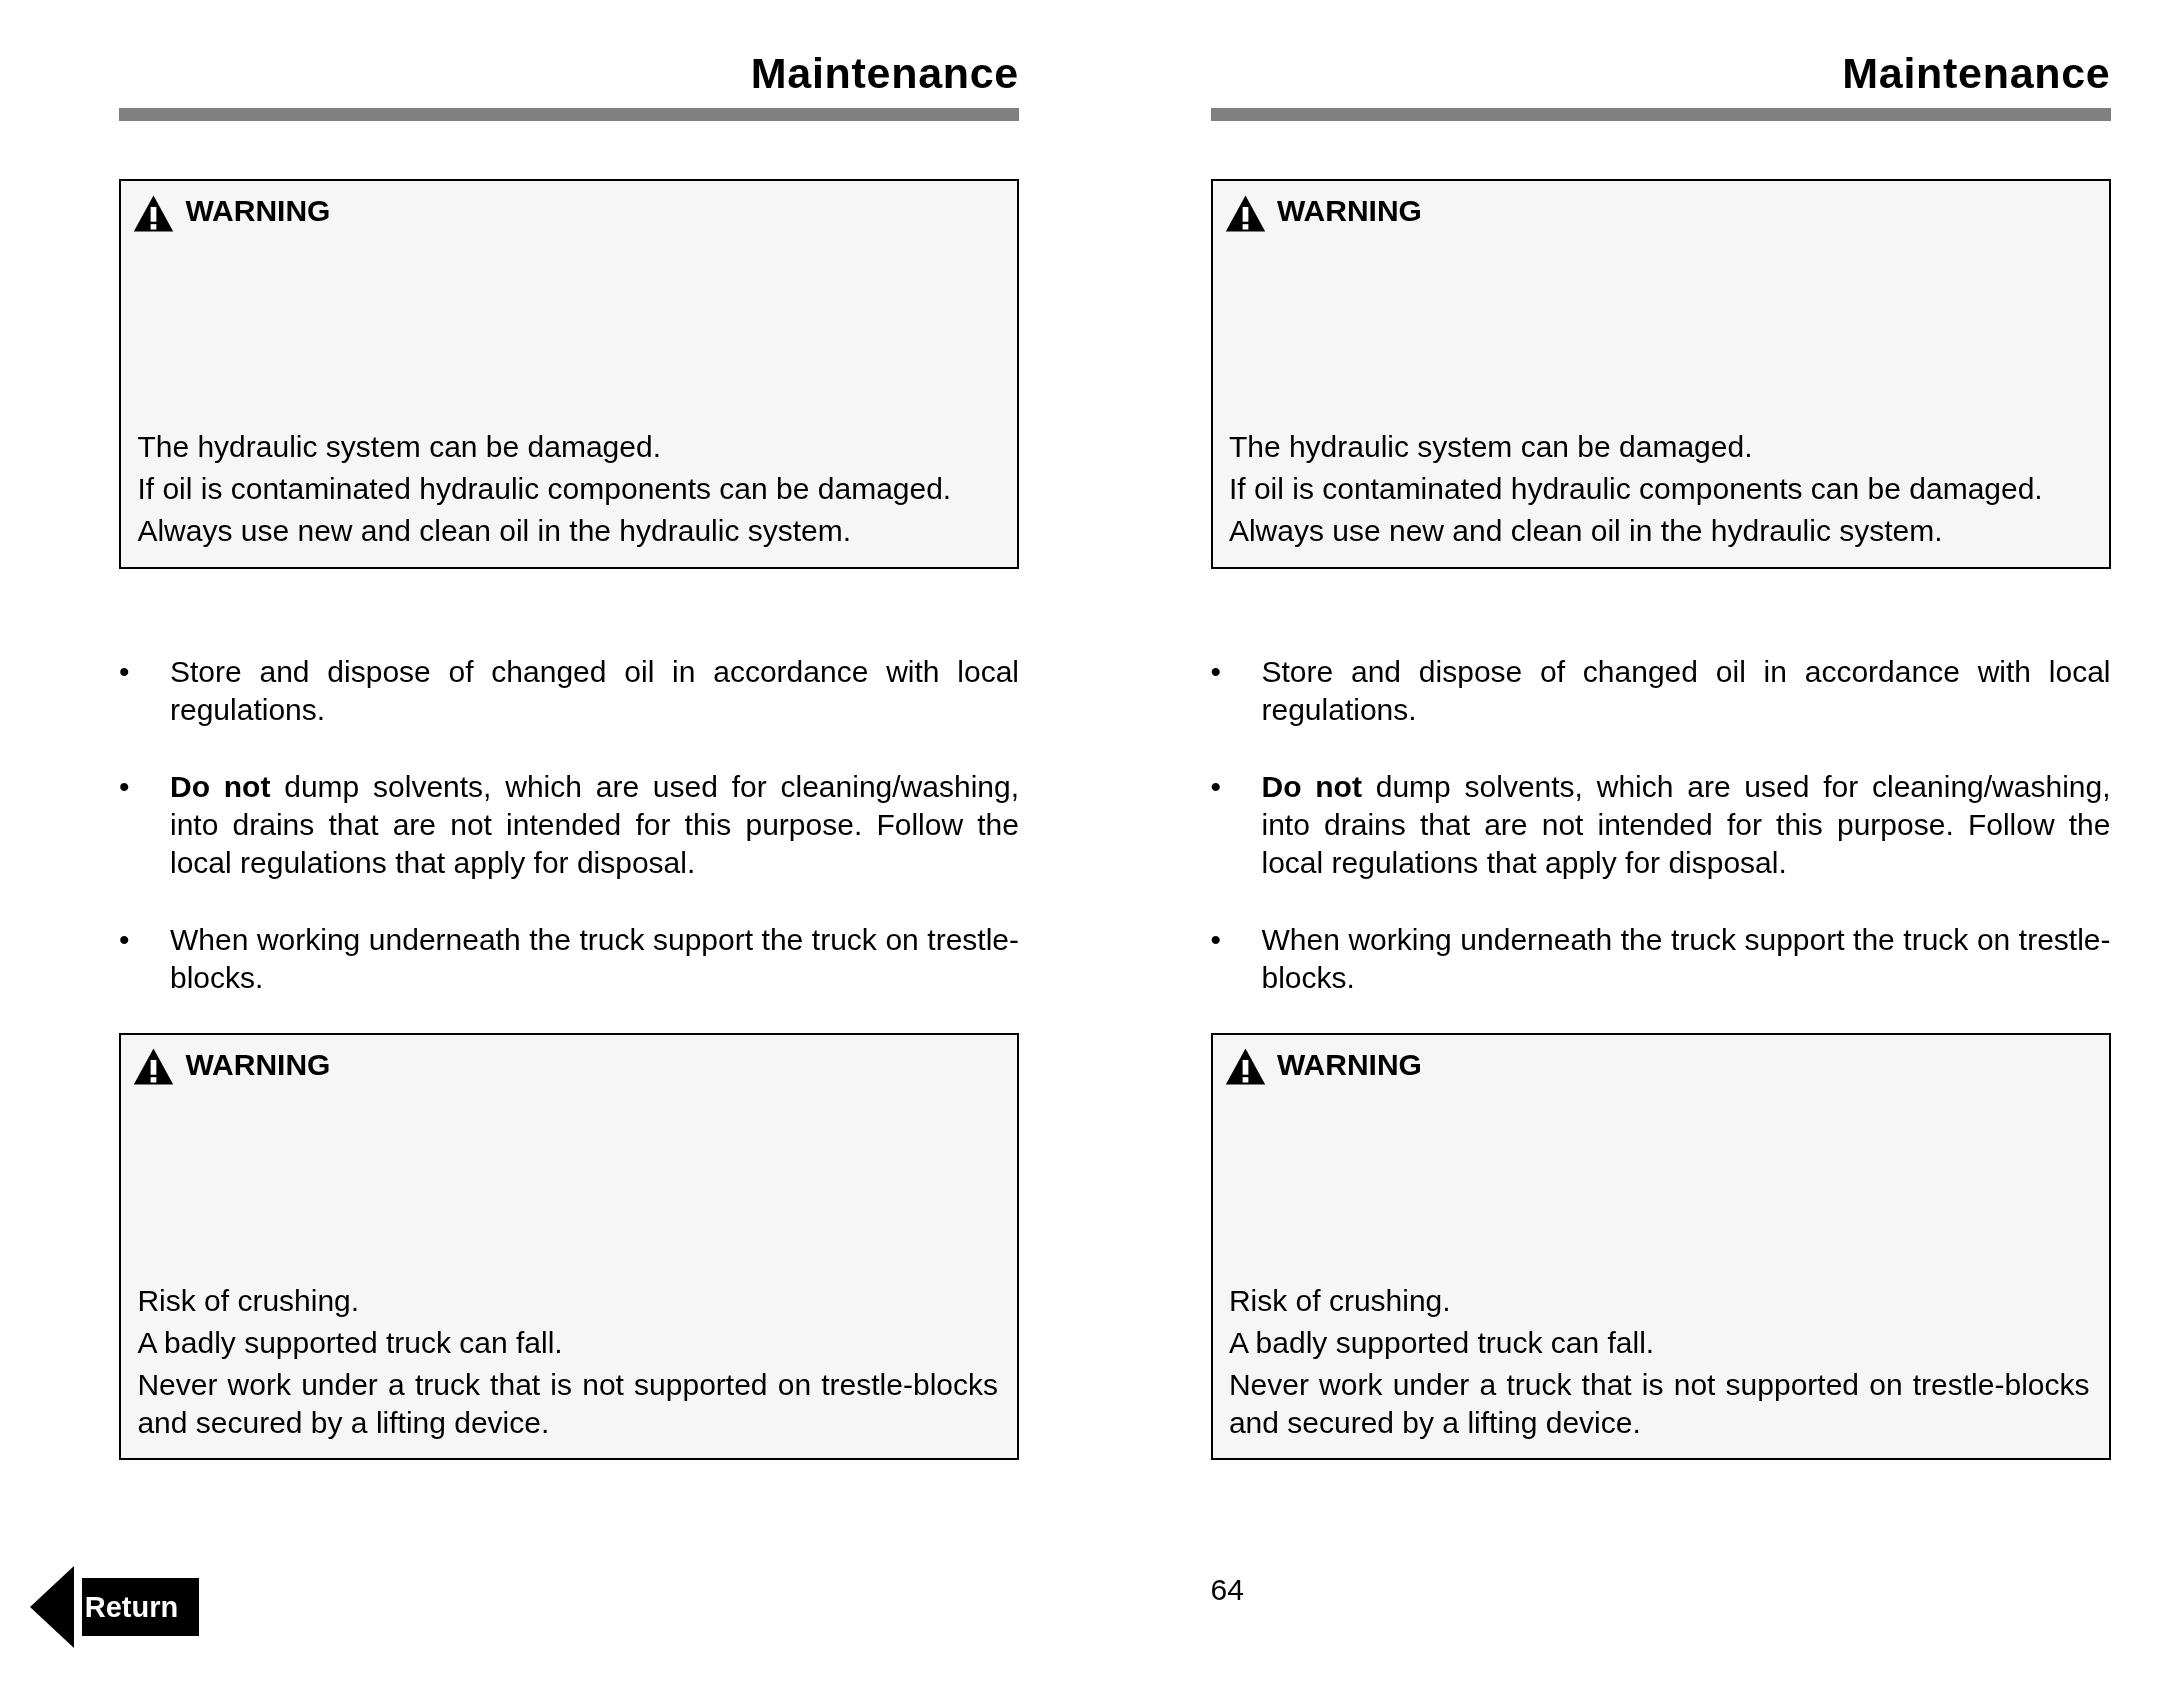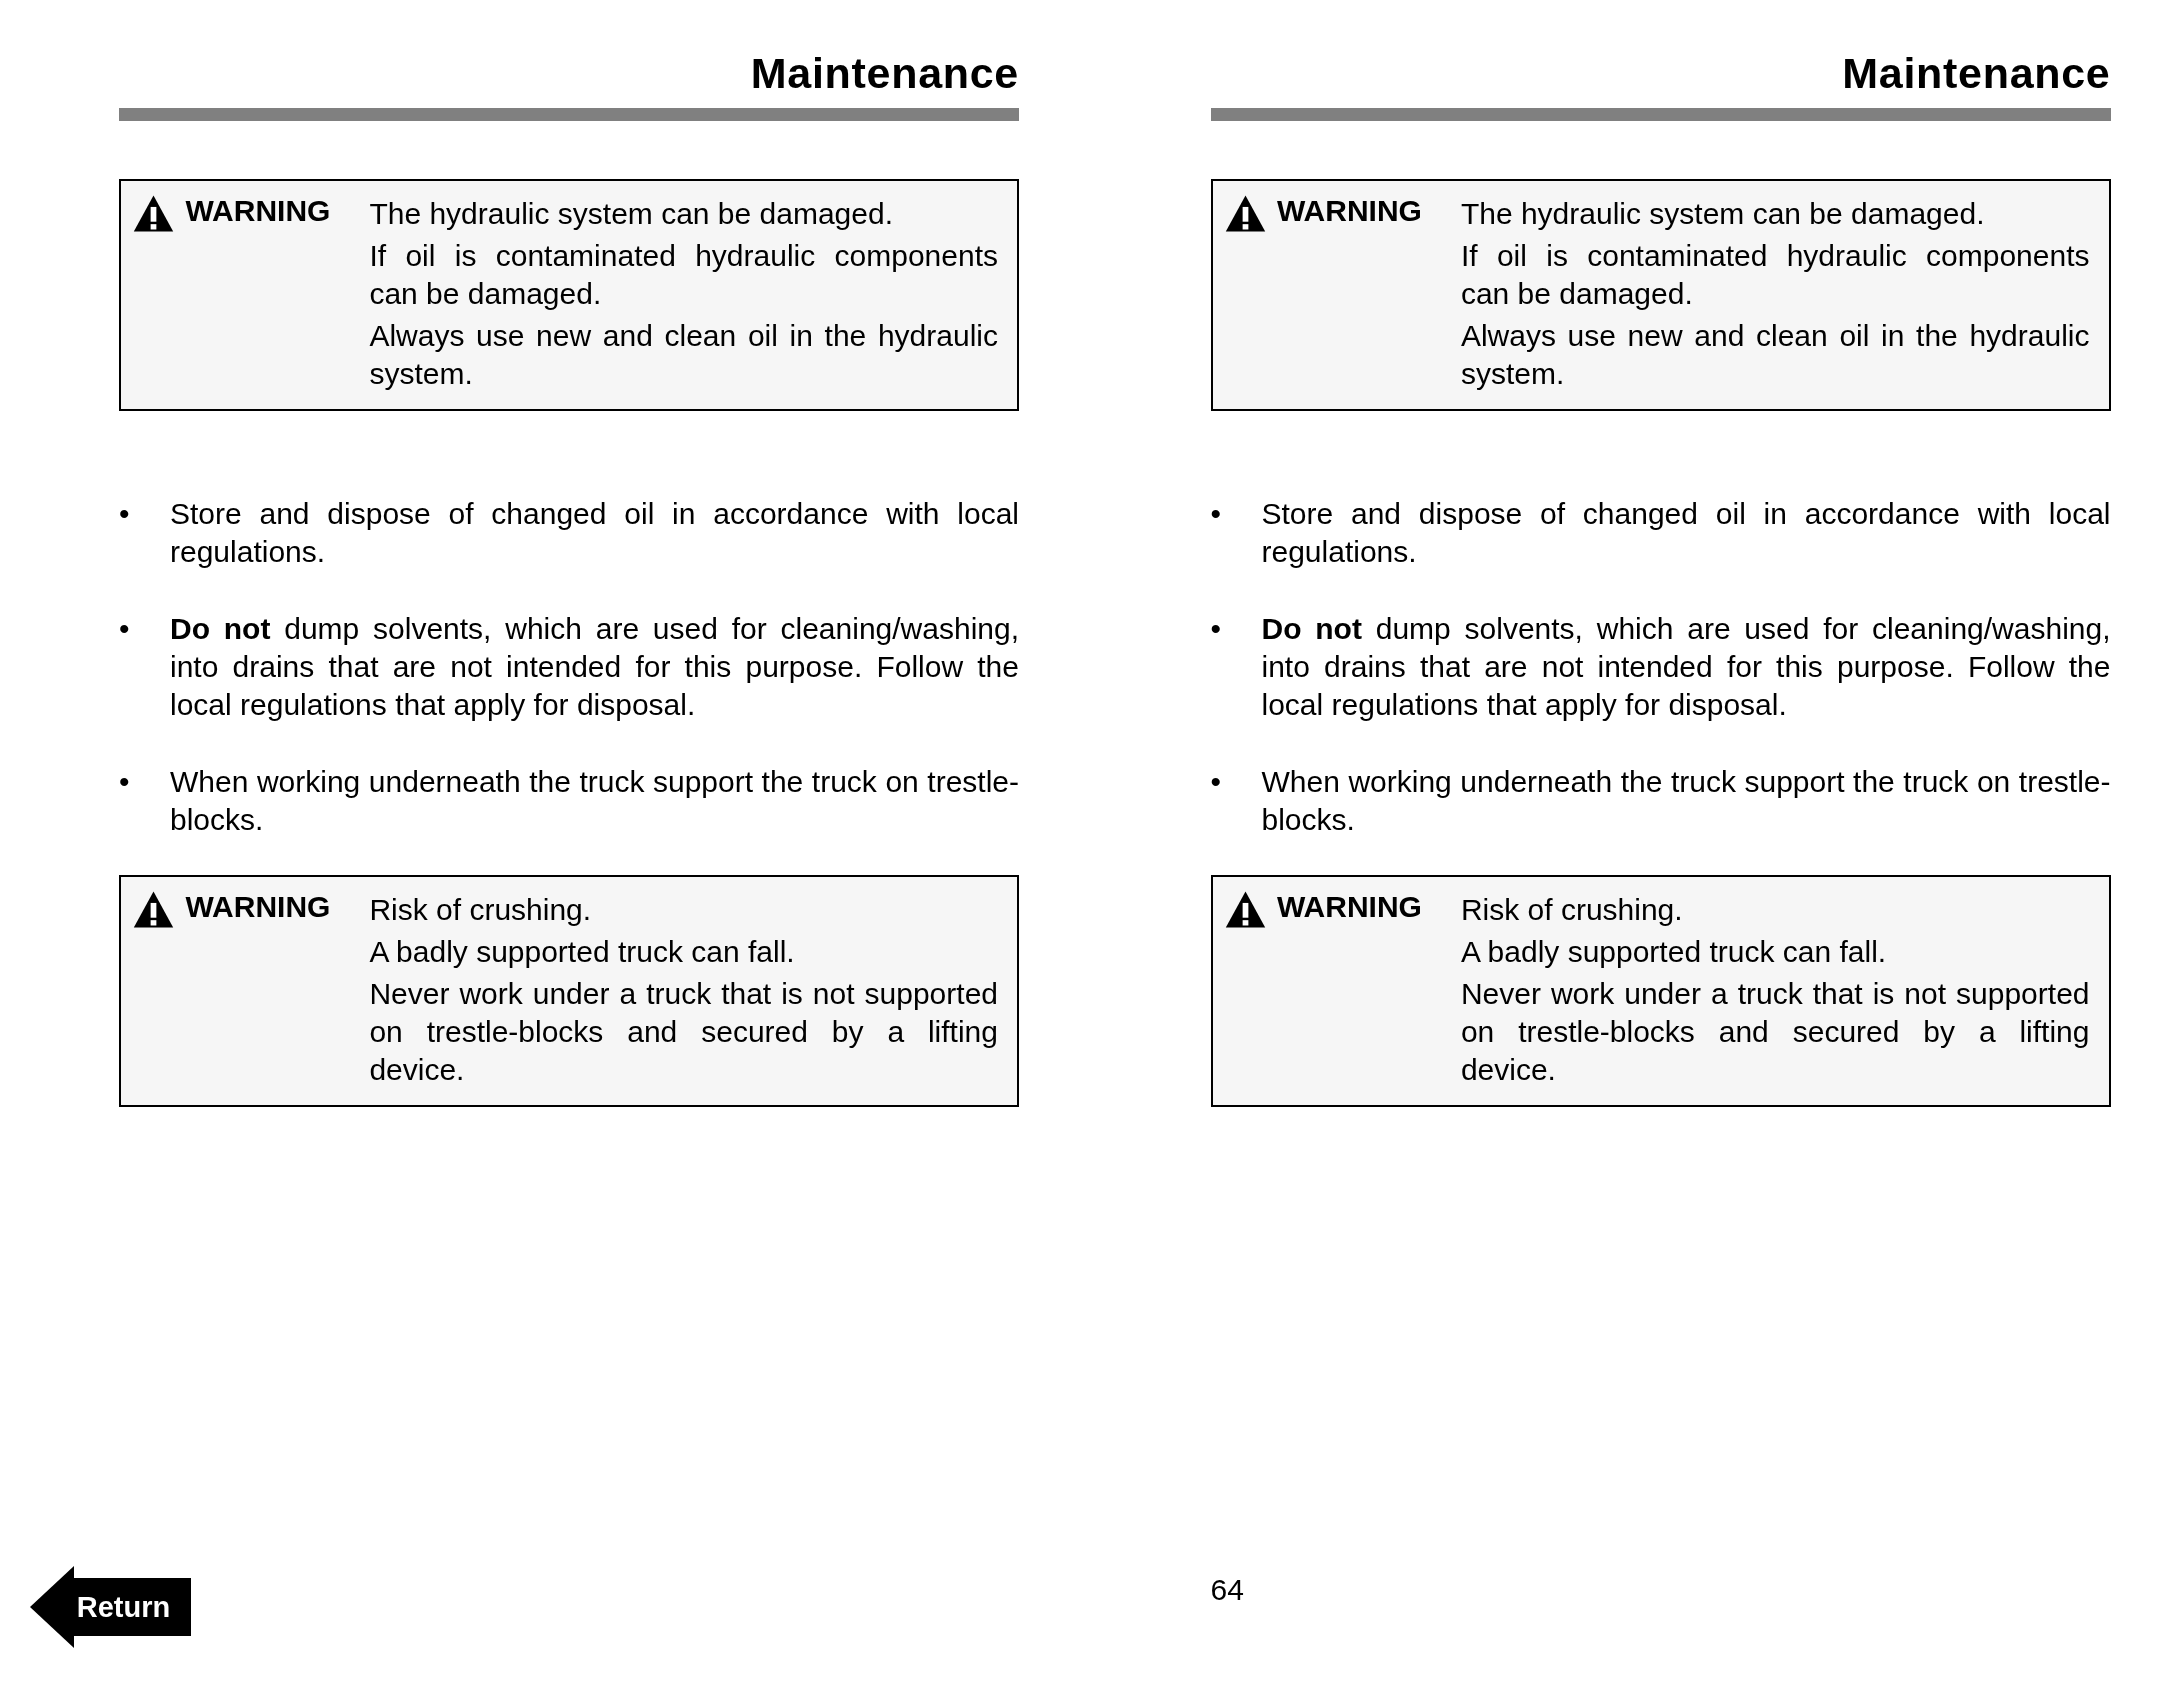--- a/index.html
+++ b/index.html
@@ -43,20 +43,21 @@
     background: #808080;
     margin-top: 9.6px;
   }
   .warnbox {
     margin-top: 58px;
     border: 2.1px solid #000000;
     background: #f6f6f6;
     padding: 9.6px 15px 12.4px 12.4px;
     display: flex;
     align-items: flex-start;
+    flex-direction: column;
   }
   .warnbox.second {
     margin-top: 36px;
   }
   .warn-head {
     display: flex;
     align-items: flex-start;
     width: 232px;
     flex: 0 0 232px;
     padding-top: 1.4px;
@@ -131,20 +132,21 @@
   }
   .return-body {
     background: #000000;
     color: #ffffff;
     font-weight: bold;
     font-size: 29px;
     height: 58px;
     line-height: 58px;
     padding: 0 20.7px 0 2.8px;
     white-space: nowrap;
+    margin-left: 8px;
   }
 </style>
 </head>
 <body>
 
 <div class="page">
 
   <section class="half">
     <div class="content">
       <h1 class="title">Maintenance</h1>

